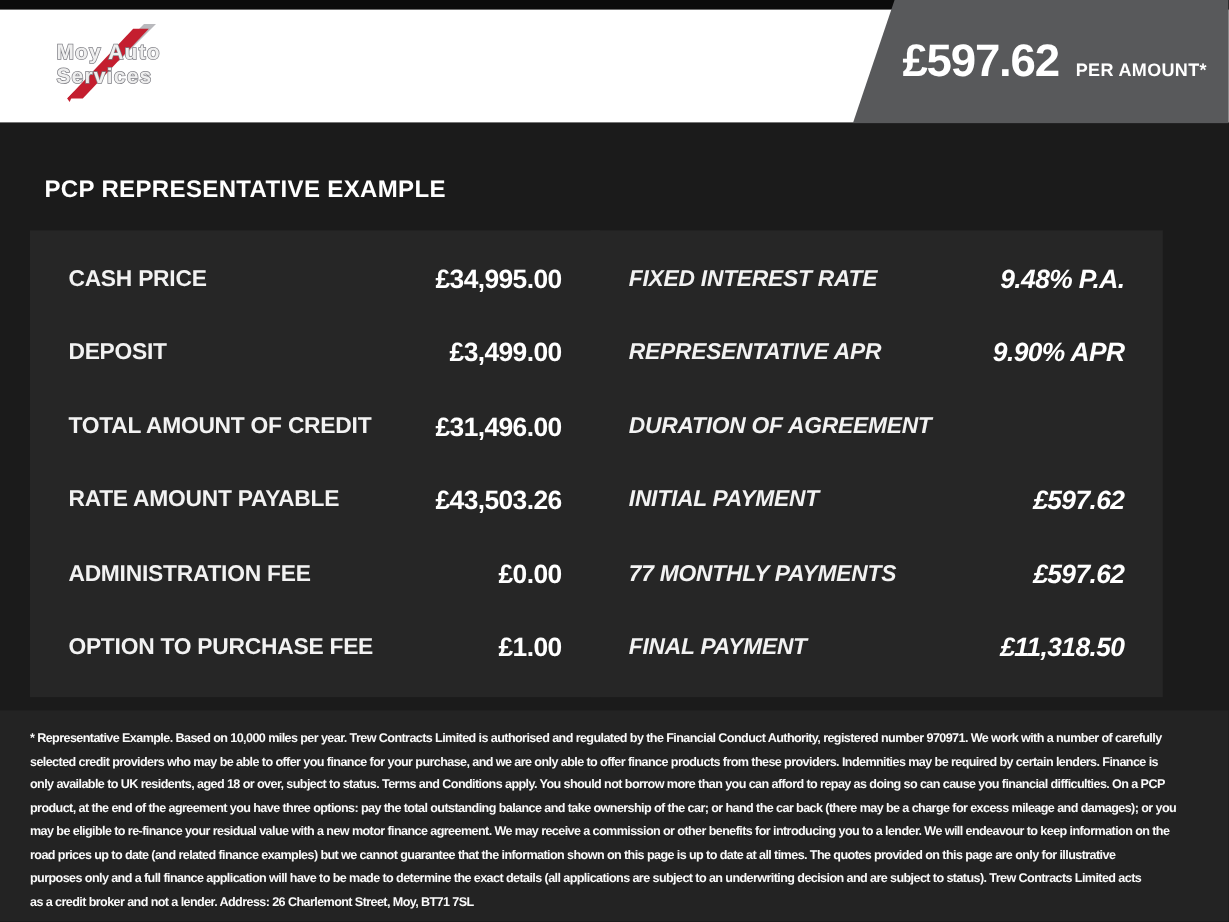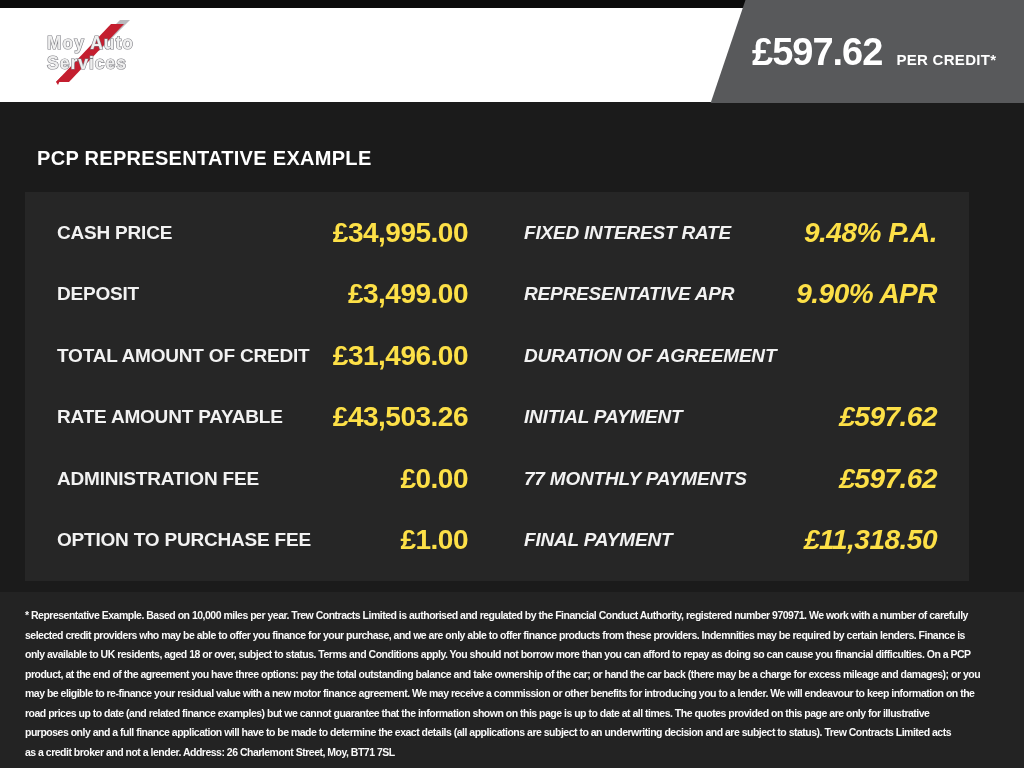--- a/index.html
+++ b/index.html
@@ -86,23 +86,23 @@
     display: flex;
     justify-content: space-between;
     align-items: center;
   }
   .finance-label {
     font-size: 19px; font-weight: bold;
     color: #f2f2f2; letter-spacing: -0.2px;
     white-space: nowrap;
   }
   .finance-value {
-    font-size: 28px; font-weight: bold;
+    font-size: 22px; font-weight: bold;
     font-stretch: condensed;
-    color: #fde047; letter-spacing: -0.5px;
+    color: #ffffff; letter-spacing: -0.5px;
     white-space: nowrap;
   }
 
   
   .disclaimer {
     position: absolute; left: 0; top: 592px;
     width: 100%; height: 176px;
     background: #232323;
     box-sizing: border-box;
   }
@@ -125,21 +125,21 @@
     <polygon points="44,32 75,1 85,1 54,32" fill="#b9b9bd"></polygon>
     <polygon points="11,63 66,5 79,5 24,63" fill="#c41e2f"></polygon>
     <polygon points="11,63 17,57 13,66" fill="#c41e2f"></polygon>
     <text x="2" y="30">Moy Auto</text>
     <text x="2" y="50">Services</text>
   </svg>
 </div>
 
 <div class="price-flag">
   <div class="price-flag-content">
-    <span class="flag-amount">£597.62</span><span class="flag-per">PER CREDIT*</span>
+    <span class="flag-amount">£597.62</span><span class="flag-per">PER AMOUNT*</span>
   </div>
 </div>
 
 <h1 class="page-title">PCP REPRESENTATIVE EXAMPLE</h1>
 
 <div class="panel panel-left">
   <div class="finance-row">
     <span class="finance-label">CASH PRICE</span>
     <span class="finance-value">£34,995.00</span>
   </div>

